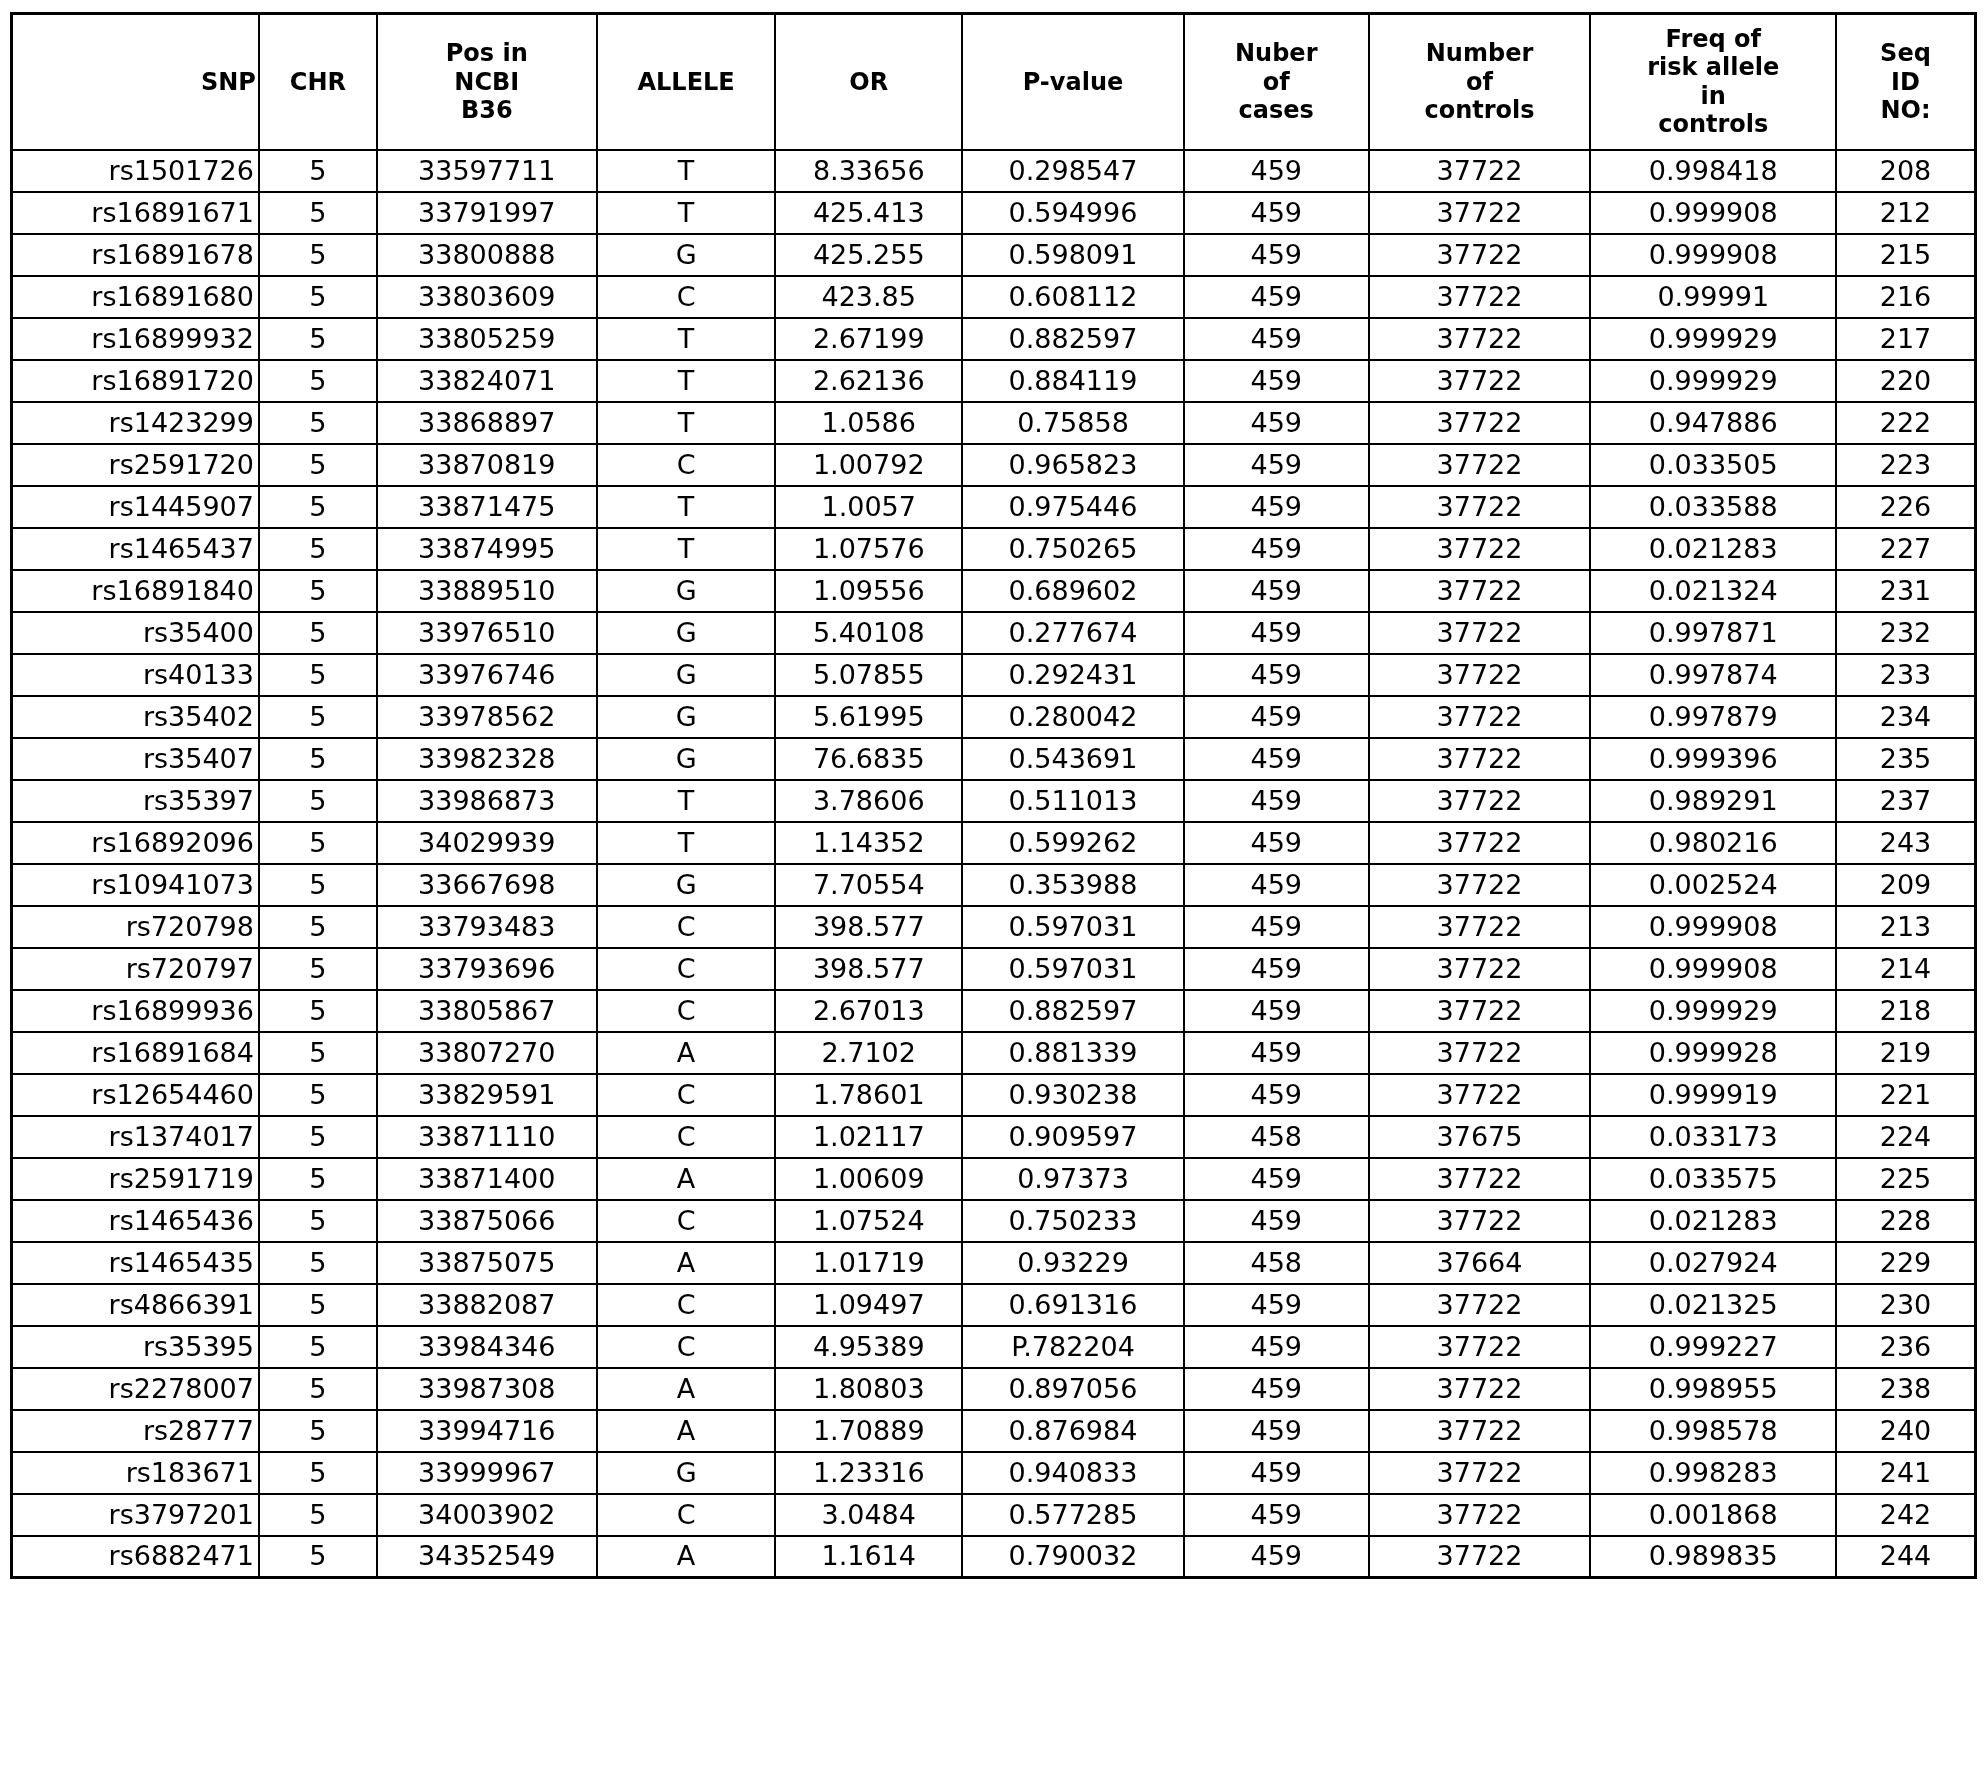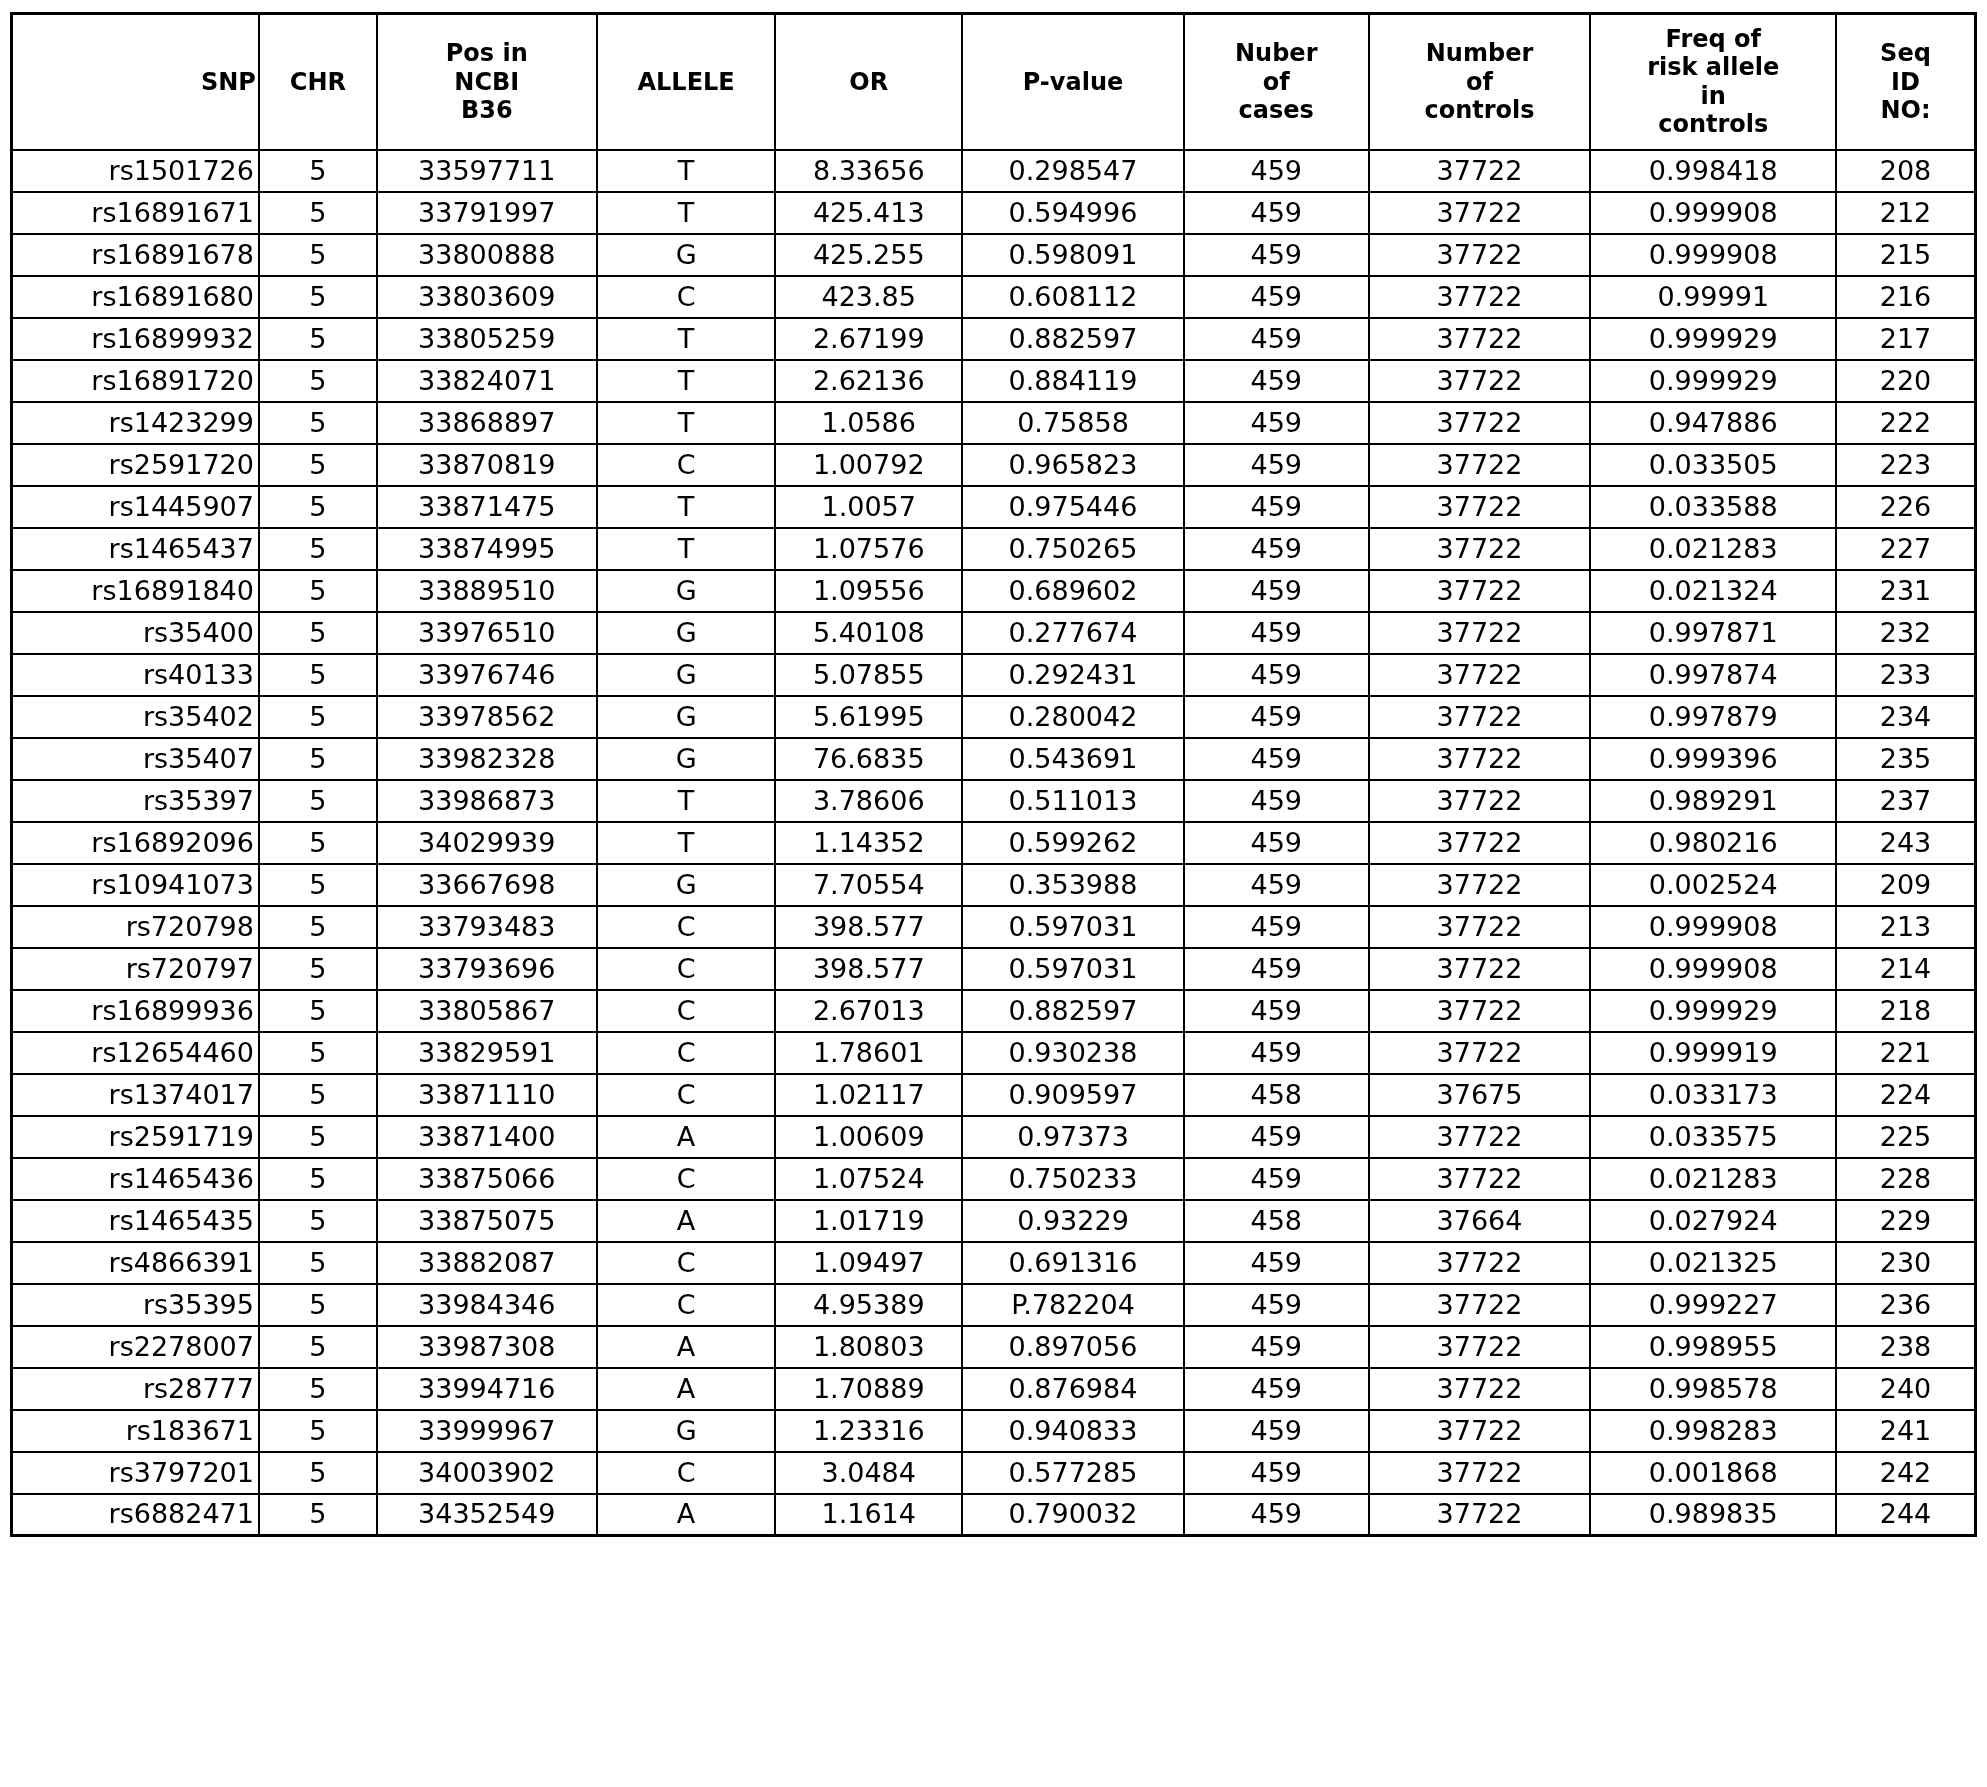--- a/index.html
+++ b/index.html
@@ -352,20 +352,32 @@
           <td class="col-pos">33805867</td>
           <td class="col-allele">C</td>
           <td class="col-or">2.67013</td>
           <td class="col-pvalue">0.882597</td>
           <td class="col-cases">459</td>
           <td class="col-controls">37722</td>
           <td class="col-freq">0.999929</td>
           <td class="col-seqid">218</td>
         </tr>
         <tr>
+          <td class="col-snp">rs16891684</td>
+          <td class="col-chr">5</td>
+          <td class="col-pos">33807270</td>
+          <td class="col-allele">A</td>
+          <td class="col-or">2.7102</td>
+          <td class="col-pvalue">0.881339</td>
+          <td class="col-cases">459</td>
+          <td class="col-controls">37722</td>
+          <td class="col-freq">0.999928</td>
+          <td class="col-seqid">219</td>
+        </tr>
+        <tr>
           <td class="col-snp">rs12654460</td>
           <td class="col-chr">5</td>
           <td class="col-pos">33829591</td>
           <td class="col-allele">C</td>
           <td class="col-or">1.78601</td>
           <td class="col-pvalue">0.930238</td>
           <td class="col-cases">459</td>
           <td class="col-controls">37722</td>
           <td class="col-freq">0.999919</td>
           <td class="col-seqid">221</td>

